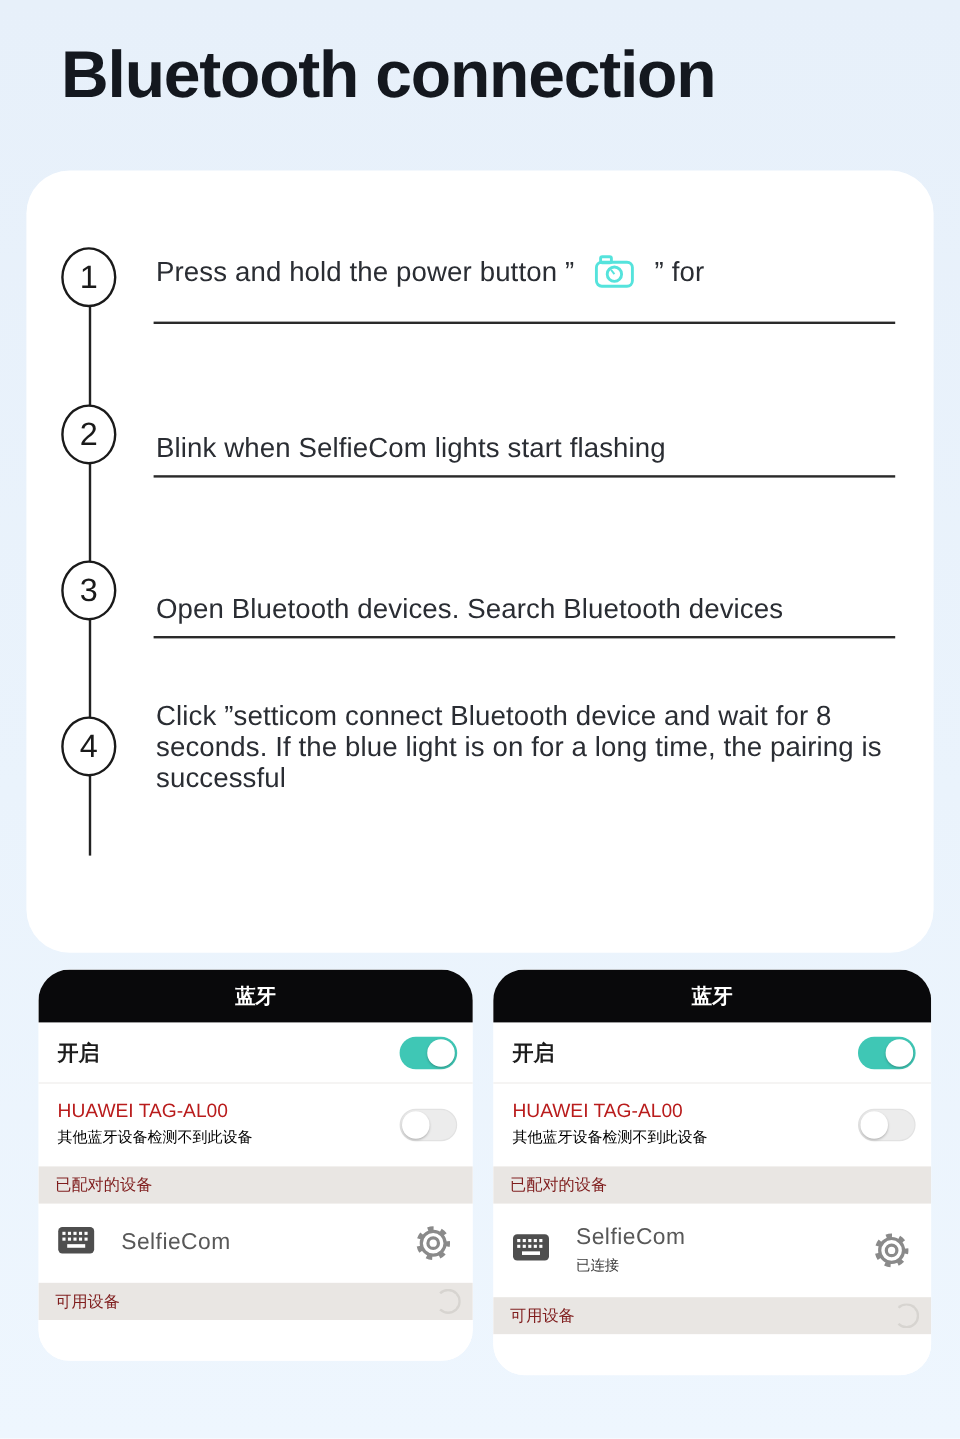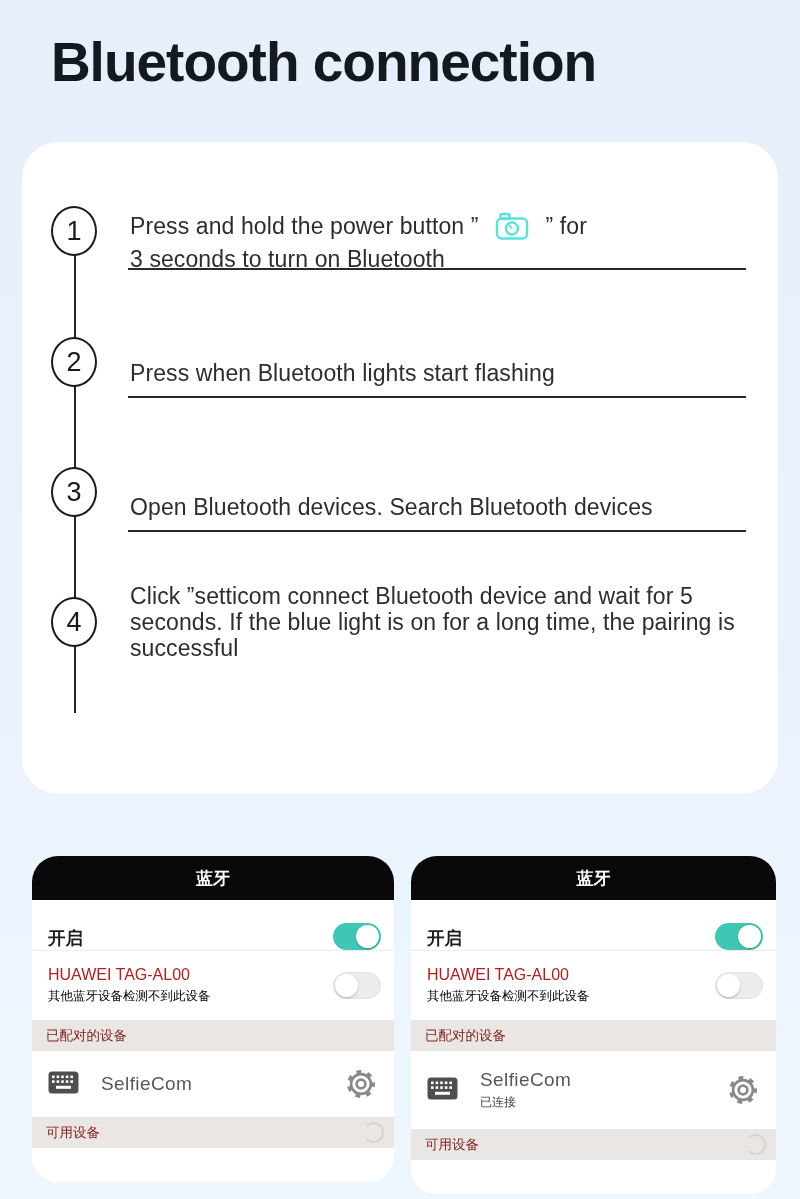--- a/index.html
+++ b/index.html
@@ -28,32 +28,32 @@
     position:absolute;left:130px;width:624px;font-size:23px;color:#2a2d33;
     line-height:26px;letter-spacing:0.1px;
   }
   .t1{top:211px}.t2{top:360px}.t3{top:494px}.t4{top:583px}
   .cam{display:inline-block;vertical-align:-7px;margin:0 10px;}
   .rule{position:absolute;left:128px;width:618px;height:2px;background:#2a2a2a;}
   .r1{top:268px}.r2{top:396px}.r3{top:530px}
 
   
   .phone{
-    position:absolute;top:856px;background:#fff;border-radius:26px;overflow:hidden;
+    position:absolute;top:808px;background:#fff;border-radius:26px;overflow:hidden;
     display:flex;flex-direction:column;
   }
   .phone.left{left:32px;width:362px;height:326px;}
   .phone.right{left:411px;width:365px;height:338px;}
   .p-header{
     height:44px;flex:0 0 44px;background:#09090b;color:#fff;
     display:flex;align-items:center;justify-content:center;
     font-size:17px;font-weight:700;
   }
   .p-row1{
-    height:50px;flex:0 0 50px;display:flex;align-items:flex-end;
+    height:50px;flex:0 0 50px;display:flex;align-items:center;
     justify-content:space-between;padding:0 13px 0 16px;
   }
   .p-row1 .lbl{font-size:17.5px;font-weight:700;color:#1c1c1c;}
   .p-div{height:1px;flex:0 0 1px;background:#efedeb;}
   .p-row2{
     height:69px;flex:0 0 69px;display:flex;align-items:center;
     justify-content:space-between;padding:0 13px 0 16px;
   }
   .dev-name{font-size:16px;color:#b91c1c;font-weight:500;}
   .dev-note{font-size:12.5px;color:#000000;margin-top:4px;}
@@ -99,34 +99,33 @@
   <div class="circle c1">1</div>
   <div class="stept t1">
     <span>Press and hold the power button ”</span>
     <span class="cam"><svg width="34" height="30" viewBox="0 0 34 30" fill="none" stroke="#55e3dc" stroke-width="2.4" stroke-linejoin="round">
           <rect x="2" y="7.5" width="30" height="20" rx="4.5"></rect>
           <rect x="5.5" y="3" width="9" height="5" rx="1.5"></rect>
           <circle cx="17" cy="17.5" r="6"></circle>
           <line x1="17" y1="17.5" x2="14.2" y2="13.8" stroke-width="1.6"></line>
         </svg></span>
     <span>” for</span><br>
-    <span>3 seconds to turn on Bluetooth</span>
   </div>
   <div class="rule r1"></div>
 
   <div class="circle c2">2</div>
-  <div class="stept t2">Press when Bluetooth lights start flashing</div>
+  <div class="stept t2">Blink when SelfieCom lights start flashing</div>
   <div class="rule r2"></div>
 
   <div class="circle c3">3</div>
   <div class="stept t3">Open Bluetooth devices. Search Bluetooth devices</div>
   <div class="rule r3"></div>
 
   <div class="circle c4">4</div>
-  <div class="stept t4">Click ”setticom connect Bluetooth device and wait for 5 seconds. If the blue light is on for a long time, the pairing is successful</div>
+  <div class="stept t4">Click ”setticom connect Bluetooth device and wait for 8 seconds. If the blue light is on for a long time, the pairing is successful</div>
 
   <div class="phone left">
     <div class="p-header">蓝牙</div>
     <div class="p-row1">
       <span class="lbl">开启</span>
       <span class="tog on">
           <span class="knob"></span>
         </span>
     </div>
     <div class="p-div"></div>

